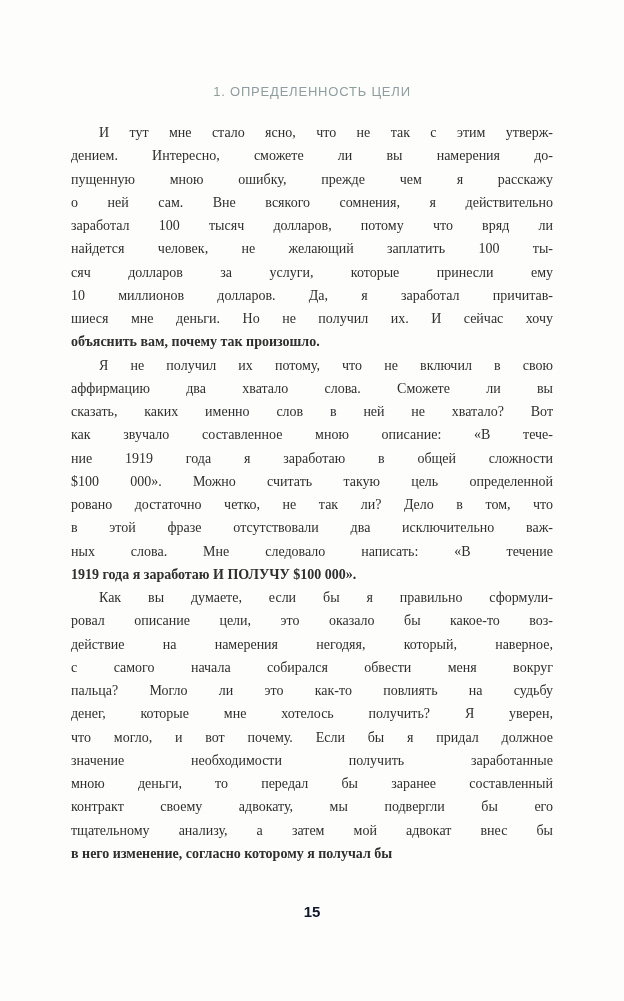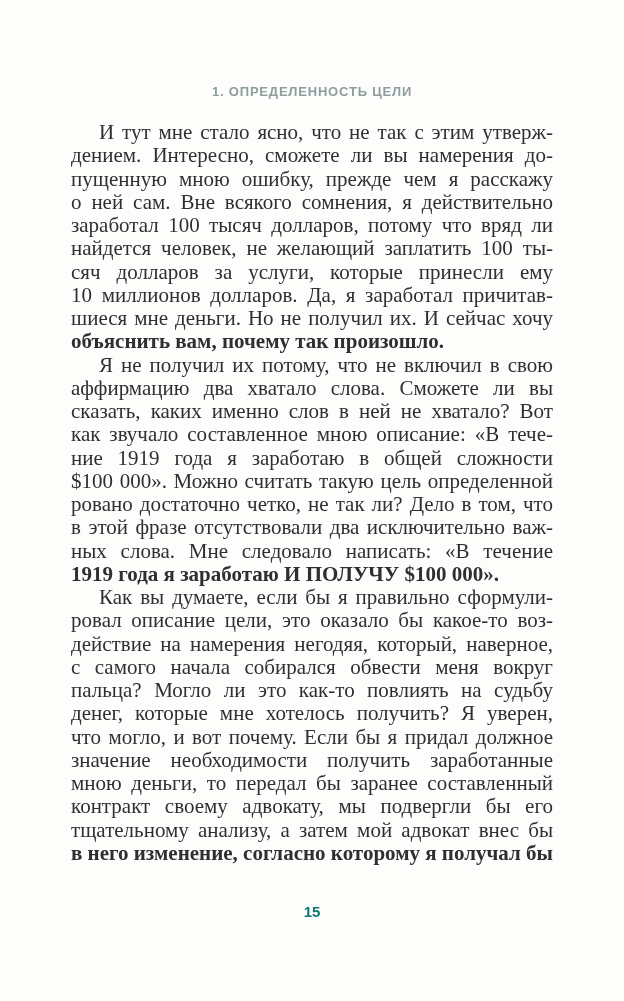--- a/index.html
+++ b/index.html
@@ -21,30 +21,30 @@
     height: 1001px;
   }
   .running-head {
     position: absolute;
     top: 84px;
     left: 0;
     width: 100%;
     text-align: center;
     font-family: "Liberation Sans", sans-serif;
     font-size: 13px;
-    font-weight: bold;
+    font-weight: normal;
     letter-spacing: 0.8px;
     color: #8e9e9e;
   }
   .body-text {
     position: absolute;
     top: 121px;
     left: 71px;
     width: 482px;
-    font-size: 21px;
+    font-size: 14px;
     line-height: 23.25px;
   }
   .para {
     margin: 0;
   }
   .line {
     text-align: justify;
     text-align-last: justify;
     text-justify: inter-word;
   }
@@ -57,21 +57,21 @@
   }
   .page-number {
     position: absolute;
     top: 903px;
     left: 0;
     width: 100%;
     text-align: center;
     font-family: "Liberation Sans", sans-serif;
     font-size: 15px;
     font-weight: bold;
-    color: #0f766e;
+    color: #0f172a;
   }
 </style>
 </head>
 <body>
 
 <div class="page">
   <div class="running-head">1. ОПРЕДЕЛЕННОСТЬ ЦЕЛИ</div>
 
   <div class="body-text">
       <div class="para">

